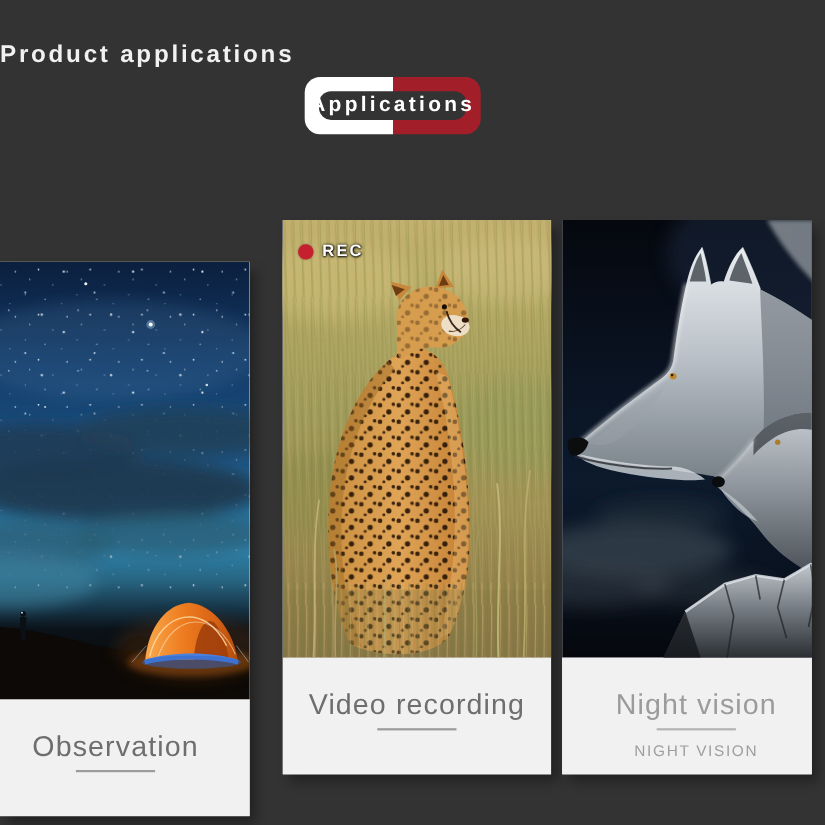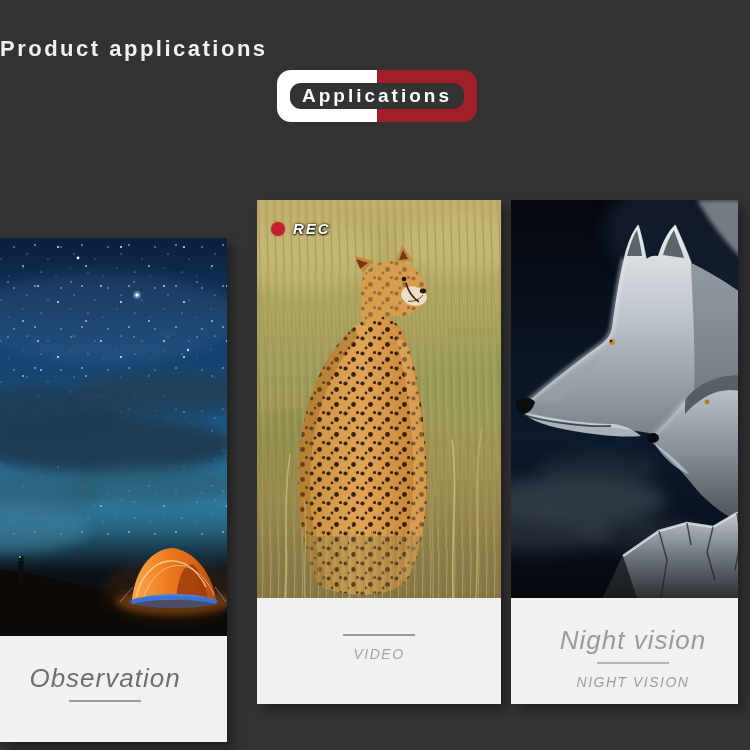--- a/index.html
+++ b/index.html
@@ -7,39 +7,39 @@
     position:relative; width:750px; height:750px; overflow:hidden;
     background:#333333;
     font-family:"Liberation Sans", sans-serif;
   }
   .page-title {
     position:absolute; top:36px; left:0; width:100%; margin:0;
     text-align:left; font-size:22px; font-weight:bold;
     letter-spacing:2.5px; color:#f1f1f1;
   }
   .badge {
-    position:absolute; top:70px; left:277px; width:200px; height:52px;
+    position:absolute; top:70px; left:277px; width:160px; height:52px;
     box-sizing:border-box; border-radius:14px; padding:13px;
     background:linear-gradient(90deg,#ffffff 0%,#ffffff 50%,#a21e28 50%,#a21e28 100%);
   }
   .badge-inner {
     width:100%; height:100%; border-radius:11px; background:#333333;
     display:flex; align-items:center; justify-content:center;
   }
   .badge-label { color:#ffffff; font-size:19px; font-weight:bold; letter-spacing:3px; }
 
   .cards { position:absolute; top:200px; left:0; width:750px; display:flex; }
   .card {
     height:504px; overflow:hidden; background:#f1f1f1;
     box-shadow:6px 7px 10px rgba(0,0,0,0.35);
   }
   .card-left  { width:227px;margin-top:38px; }
   .card-mid   { width:244px; margin-left:30px; }
   .card-right { width:227px; margin-left:10px; }
-  .card-inner { width:244px; height:504px;font-style:italic; }
+  .card-inner { width:244px; height:504px; }
   .card-left .card-inner { margin-left:-17px; }
 
   .card-img { position:relative; width:244px; height:398px; overflow:hidden; }
   .card-img svg { display:block; }
 
   .card-footer {
     width:244px; height:106px; background:#f1f1f1;
     box-sizing:border-box; padding-top:28px; text-align:center;
   }
   .card-title { font-size:26px; line-height:28px; letter-spacing:1px; color:#6e6e6e; }
@@ -231,22 +231,22 @@
               <path d="M176,398 C178,345 172,315 178,282" stroke="#a79a5e" stroke-width="1.3"></path>
               <path d="M92,398 C94,360 90,345 95,322" stroke="#b7a76a" stroke-width="1.2"></path>
             </g>
           </svg>
           <div class="rec">
             <span class="rec-dot"></span>
             <span class="rec-label">REC</span>
           </div>
         </div>
         <div class="card-footer">
+          <div class="card-title">Video recording</div>
           <div class="title-underline"></div>
-          <div class="card-subtitle">VIDEO</div>
         </div>
       </div>
     </div>
 
     <div class="card card-right">
       <div class="card-inner">
         <div class="card-img">
           <svg viewBox="0 0 244 398" width="244" height="398">
             <defs>
               <linearGradient id="s3bg" x1="0" y1="0" x2="0" y2="1">

